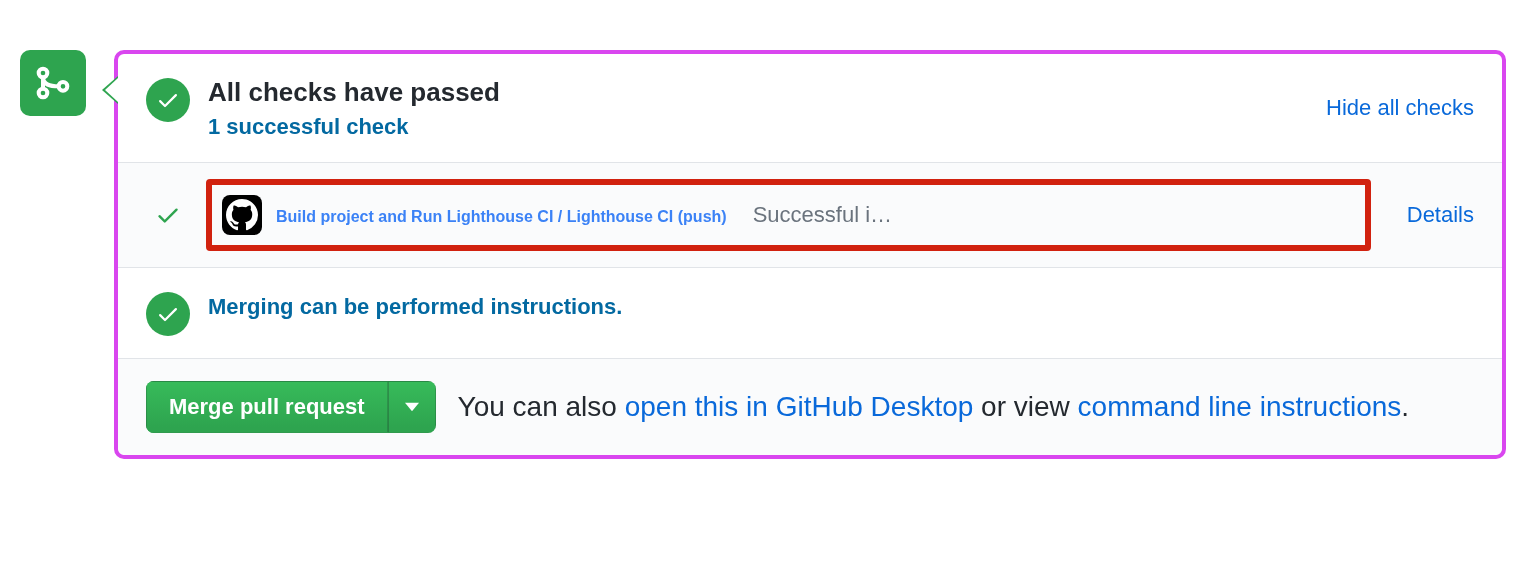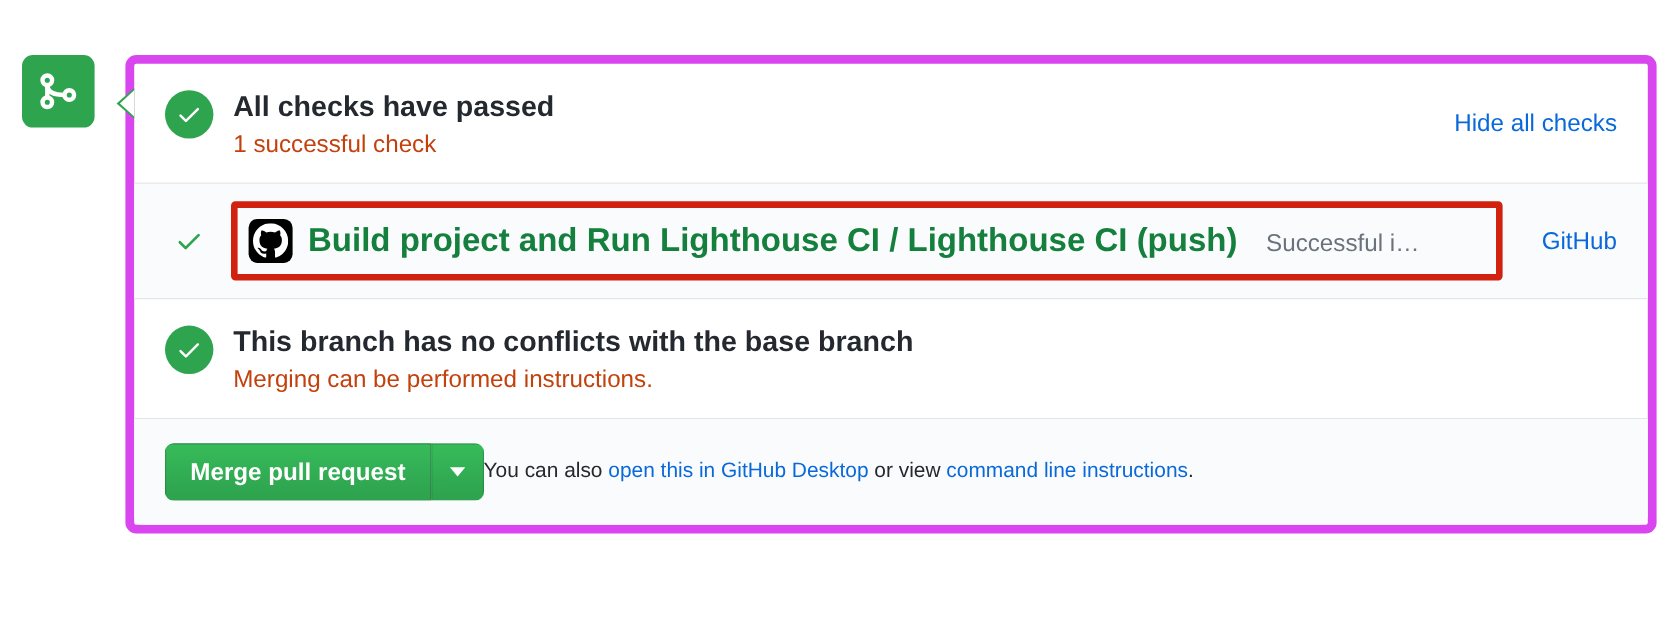--- a/index.html
+++ b/index.html
@@ -32,21 +32,21 @@
     right: -14px;
     top: 22px;
     width: 0; height: 0;
     border-top: 12px solid transparent;
     border-bottom: 12px solid transparent;
     border-right: 14px solid #2ea44f;
     display: none;
   }
   .merge-panel {
     flex: 1;
-    border: 8px solid #d946ef;
+    border: 4px solid #d946ef;
     border-radius: 10px;
     background: #ffffff;
     position: relative;
   }
   .merge-panel::before {
     content: "";
     position: absolute;
     left: -16px;
     top: 22px;
     width: 0; height: 0;
@@ -83,22 +83,23 @@
   .status-circle svg { width: 24px; height: 24px; }
   .section-body { flex: 1; min-width: 0; }
   .section-title {
     font-size: 26px;
     font-weight: 600;
     color: #24292f;
     line-height: 1.3;
   }
   .section-sub {
     font-size: 22px;
-    color: #c2410c;
+    color: #0369a1;
     margin-top: 4px;
+    font-weight: bold;
   }
   .section-link {
     color: #0969da;
     font-size: 22px;
     font-weight: 400;
     text-decoration: none;
     white-space: nowrap;
     align-self: center;
   }
   .checks-list {
@@ -134,23 +135,23 @@
     width: 40px; height: 40px;
     border-radius: 8px;
     background: #000;
     display: flex;
     align-items: center;
     justify-content: center;
     flex-shrink: 0;
   }
   .avatar svg { width: 32px; height: 32px; fill: #fff; }
   .check-name {
-    font-size: 30px;
+    font-size: 16px;
     font-weight: 600;
-    color: #15803d;
+    color: #3b82f6;
     white-space: nowrap;
   }
   .check-result {
     font-size: 22px;
     color: #6a737d;
     white-space: nowrap;
     overflow: hidden;
     text-overflow: ellipsis;
     flex-shrink: 1;
     min-width: 0;
@@ -163,20 +164,21 @@
     flex: 1;
     gap: 6px;
     overflow: hidden;
   }
   .merge-footer {
     border-top: 1px solid #e1e4e8;
     background: #fafbfc;
     padding: 22px 28px;
     display: flex;
     align-items: center;
+    gap: 22px;
     border-radius: 0 0 8px 8px;
   }
   .merge-btn-group {
     display: inline-flex;
     border-radius: 8px;
     overflow: hidden;
   }
   .merge-btn {
     background: linear-gradient(#34c759, #2ea44f);
     background: #2ea44f;
@@ -193,21 +195,21 @@
     border: 1px solid rgba(27,31,35,0.2);
     border-left: 1px solid rgba(27,31,35,0.25);
     color: #fff;
     padding: 12px 16px;
     cursor: pointer;
     display: flex;
     align-items: center;
   }
   .merge-btn-caret svg { width: 14px; height: 10px; fill: #fff; }
   .footer-text {
-    font-size: 19px;
+    font-size: 28px;
     color: #24292f;
   }
   .footer-text a { color: #0969da; text-decoration: none; cursor: pointer; }
 </style>
 </head>
 <body>
 
 <div class="wrapper">
 
   <div class="timeline-badge">
@@ -246,32 +248,31 @@
           <div class="avatar">
             <svg viewBox="0 0 16 16">
               <path d="M8 0C3.58 0 0 3.58 0 8c0 3.54 2.29 6.53 5.47 7.59.4.07.55-.17.55-.38 0-.19-.01-.82-.01-1.49-2.01.37-2.53-.49-2.69-.94-.09-.23-.48-.94-.82-1.13-.28-.15-.68-.52-.01-.53.63-.01 1.08.58 1.23.82.72 1.21 1.87.87 2.33.66.07-.52.28-.87.51-1.07-1.78-.2-3.64-.89-3.64-3.95 0-.87.31-1.59.82-2.15-.08-.2-.36-1.02.08-2.12 0 0 .67-.21 2.2.82a7.6 7.6 0 012-.27c.68 0 1.36.09 2 .27 1.53-1.04 2.2-.82 2.2-.82.44 1.1.16 1.92.08 2.12.51.56.82 1.27.82 2.15 0 3.07-1.87 3.75-3.65 3.95.29.25.54.73.54 1.48 0 1.07-.01 1.93-.01 2.2 0 .21.15.46.55.38A8.01 8.01 0 0016 8c0-4.42-3.58-8-8-8z"></path>
             </svg>
           </div>
           <div class="check-text-wrap">
             <span class="check-name">Build project and Run Lighthouse CI / Lighthouse CI (push)</span>
             <span class="check-result">Successful i…</span>
           </div>
         </div>
-        <a class="section-link" style="margin-left:20px">GitHub</a>
+        <a class="section-link" style="margin-left:20px">Details</a>
       </div>
     </div>
 
     <div class="section">
       <div class="status-circle">
         <svg viewBox="0 0 16 16">
           <path fill="#ffffff" d="M13.78 4.22a.75.75 0 010 1.06l-7.25 7.25a.75.75 0 01-1.06 0L2.22 9.28a.75.75 0 011.06-1.06L6 10.94l6.72-6.72a.75.75 0 011.06 0z"></path>
         </svg>
       </div>
       <div class="section-body">
-        <div class="section-title">This branch has no conflicts with the base branch</div>
         <div class="section-sub">Merging can be performed instructions.</div>
       </div>
     </div>
 
     <div class="merge-footer">
       <div class="merge-btn-group">
         <button class="merge-btn">Merge pull request</button>
         <button class="merge-btn-caret">
           <svg viewBox="0 0 10 6">
               <path d="M0 0 L5 6 L10 0 Z"></path>

